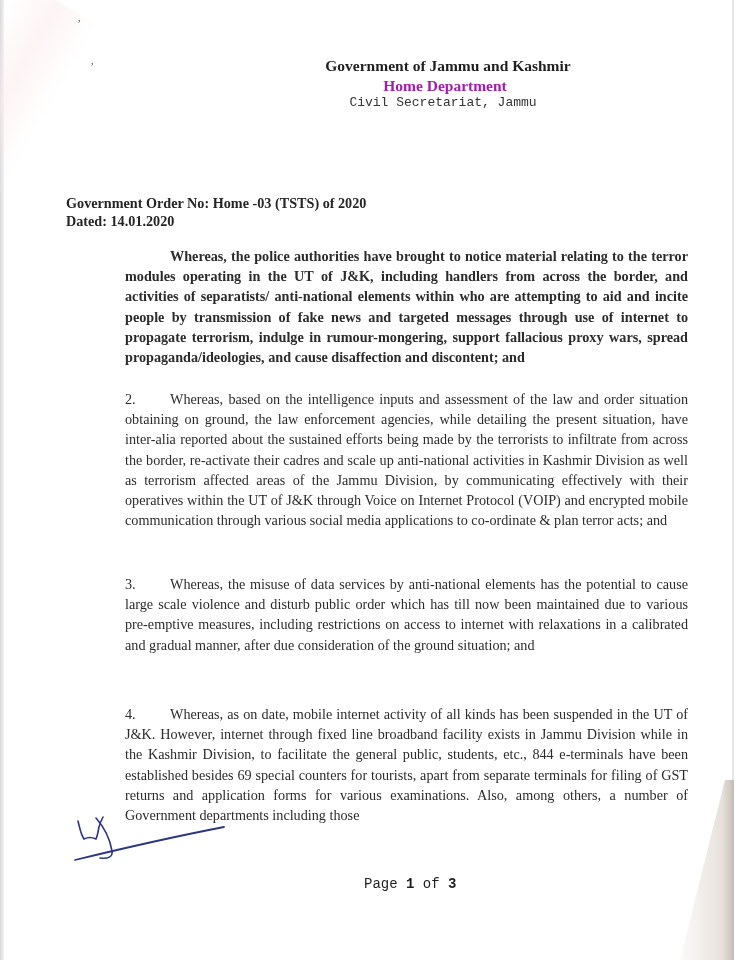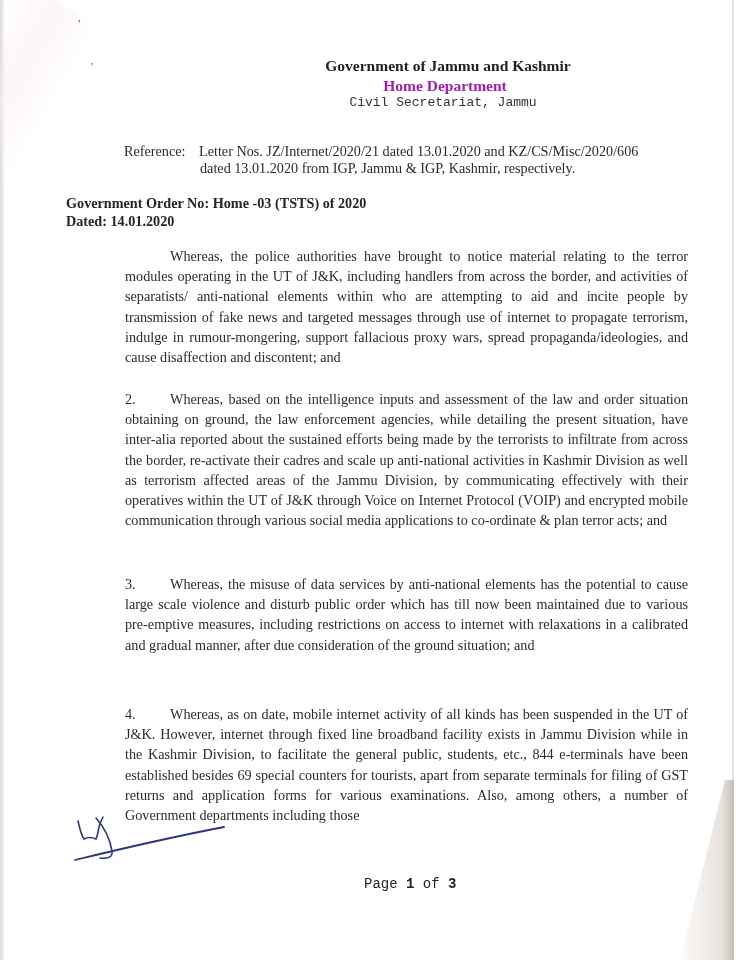--- a/index.html
+++ b/index.html
@@ -116,21 +116,21 @@
     .para {
       position: absolute;
       left: 125px;
       width: 563px;
       font-size: 14.2px;
       line-height: 20.2px;
       text-align: justify;
       color: #2b2b2b;
     }
     .para .num { display: inline-block; width: 45px; }
-    .para.first { text-indent: 45px; }
+    .para.first { text-indent: 45px; font-weight: bold; }
     #para1 { top: 246px; }
     #para2 { top: 389px; }
     #para3 { top: 574px; }
     #para4 { top: 704px; }
     .signature {
       position: absolute;
       left: 72px; top: 815px;
       width: 160px; height: 60px;
     }
     .page-num {
@@ -154,26 +154,20 @@
   <span class="speck" style="left:78px; top:12px;">,</span>
   <span class="speck" style="left:91px; top:55px;">,</span>
 
   <div class="header">
     <div class="h-title">Government of Jammu and Kashmir</div>
     <div class="h-dept">Home Department</div>
     <div class="h-sec">Civil Secretariat, Jammu</div>
   </div>
 
 
-  <div class="reference">
-    <div>
-      <span class="lbl">Reference:</span><span>Letter Nos. JZ/Internet/2020/21 dated 13.01.2020 and KZ/CS/Misc/2020/606</span>
-    </div>
-    <div class="line2">dated 13.01.2020 from IGP, Jammu &amp; IGP, Kashmir, respectively.</div>
-  </div>
 
   <div class="order">
     <div>Government Order No: Home -03 (TSTS) of 2020</div>
     <div>Dated: 14.01.2020</div>
   </div>
 
   <div class="para first" id="para1">
     <span>Whereas, the police authorities have brought to notice material relating to the terror modules operating in the UT of J&amp;K, including handlers from across the border, and activities of separatists/ anti-national elements within who are attempting to aid and incite people by transmission of fake news and targeted messages through use of internet to propagate terrorism, indulge in rumour-mongering, support fallacious proxy wars, spread propaganda/ideologies, and cause disaffection and discontent; and</span>
   </div>
 

